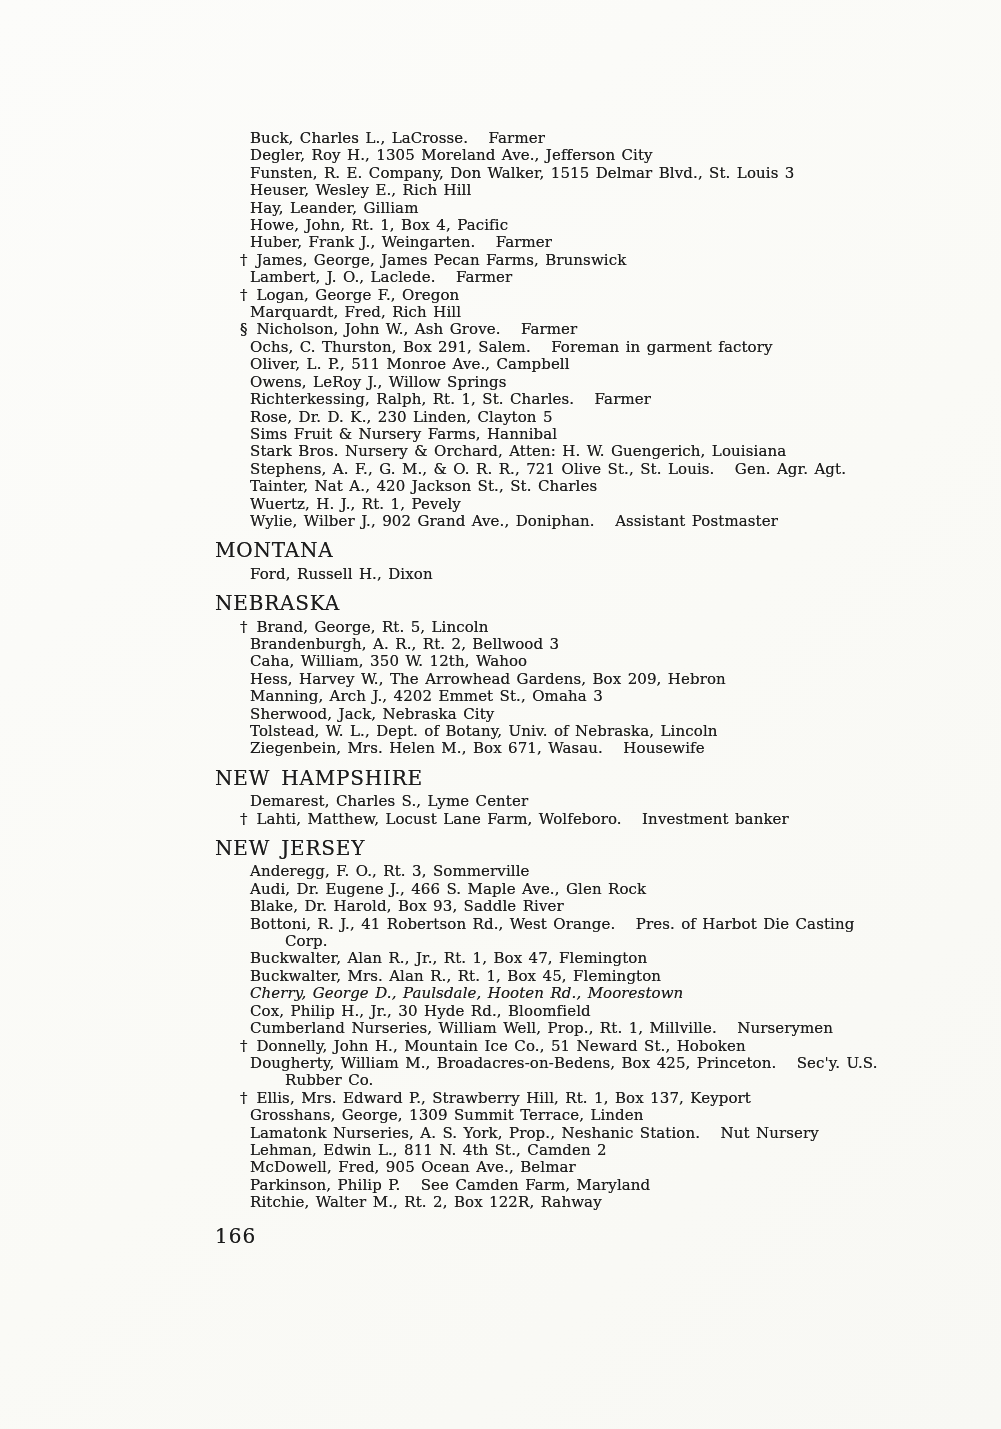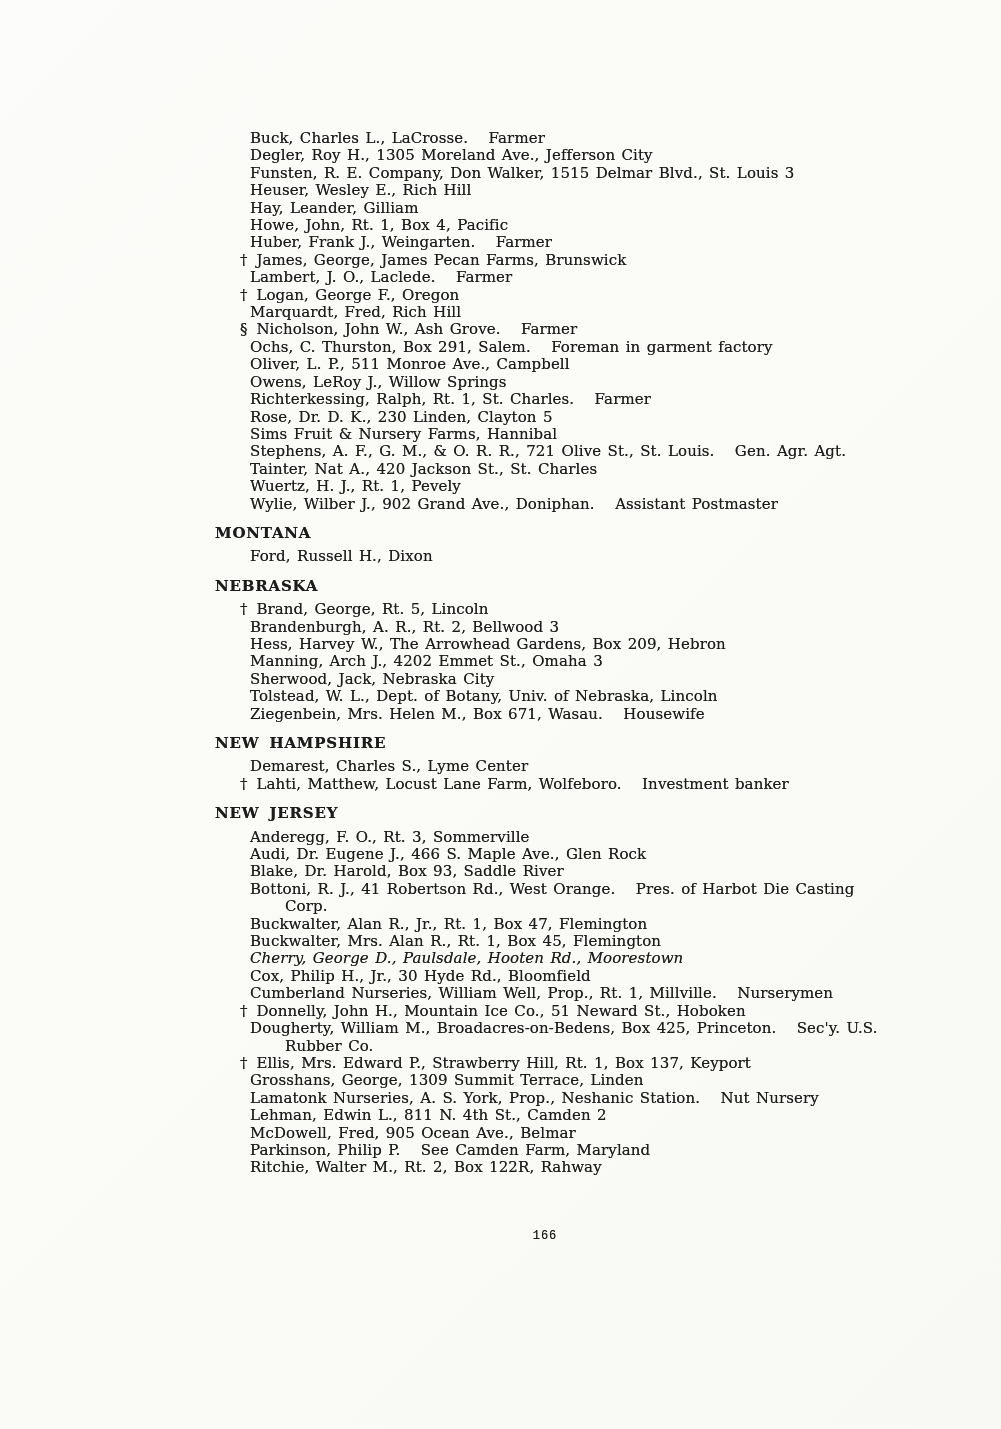--- a/index.html
+++ b/index.html
@@ -24,22 +24,22 @@
     top: 130px;
     left: 215px;
     width: 682px;
     font-size: 15px;
     line-height: 17.4px;
     word-spacing: 1.5px;
     letter-spacing: 0.1px;
   }
   .section { margin: 0; padding: 0; }
   .state-header {
-    font-size: 15px;
-    font-weight: bold;
+    font-size: 20px;
+    font-weight: normal;
     letter-spacing: 0.8px;
     word-spacing: 4px;
     margin: 12px 0 6px 0;
     line-height: 17.4px;
   }
   .entry-list { margin-left: 35px; }
   .entry {
     margin: 0;
     padding: 0 0 0 35px;
     text-indent: -35px;
@@ -54,25 +54,23 @@
   .entry-cont {
     display: block;
     text-indent: 0;
   }
   .italic { font-style: italic; }
   .page-number {
     position: absolute;
     top: 1227px;
     left: 215px;
     width: 660px;
-    text-align: center;
-    font-size: 12px;
+    font-size: 20px;
     line-height: 18px;
     letter-spacing: 1px;
-    font-family: Liberation Mono, monospace;
   }
 </style>
 </head>
 <body>
 
 <div class="page">
   <main class="directory">
   <section class="section">
 
     <div class="entry-list">
@@ -195,20 +193,26 @@
     
   </p>
 
   <p class="entry">
     
     <span class="entry-text">Sims Fruit &amp; Nursery Farms, Hannibal</span>
     
     
   </p>
 
+  <p class="entry">
+    
+    <span class="entry-text">Stark Bros. Nursery &amp; Orchard, Atten: H. W. Guengerich, Louisiana</span>
+    
+    
+  </p>
 
   <p class="entry">
     
     <span class="entry-text">Stephens, A. F., G. M., &amp; O. R. R., 721 Olive St., St. Louis.</span>
     <span class="entry-note">Gen. Agr. Agt.</span>
     
   </p>
 
   <p class="entry">
     
@@ -255,20 +259,26 @@
     
   </p>
 
   <p class="entry">
     
     <span class="entry-text">Brandenburgh, A. R., Rt. 2, Bellwood 3</span>
     
     
   </p>
 
+  <p class="entry">
+    
+    <span class="entry-text">Caha, William, 350 W. 12th, Wahoo</span>
+    
+    
+  </p>
 
   <p class="entry">
     
     <span class="entry-text">Hess, Harvey W., The Arrowhead Gardens, Box 209, Hebron</span>
     
     
   </p>
 
   <p class="entry">
     

